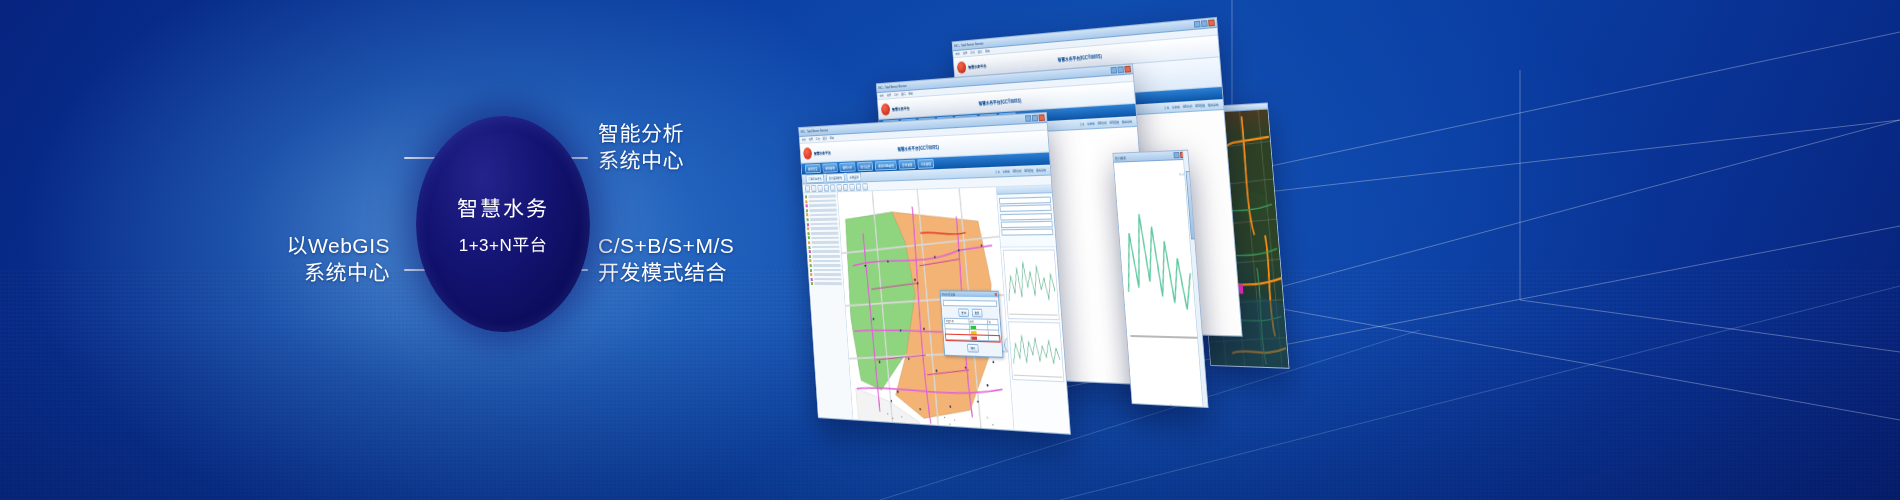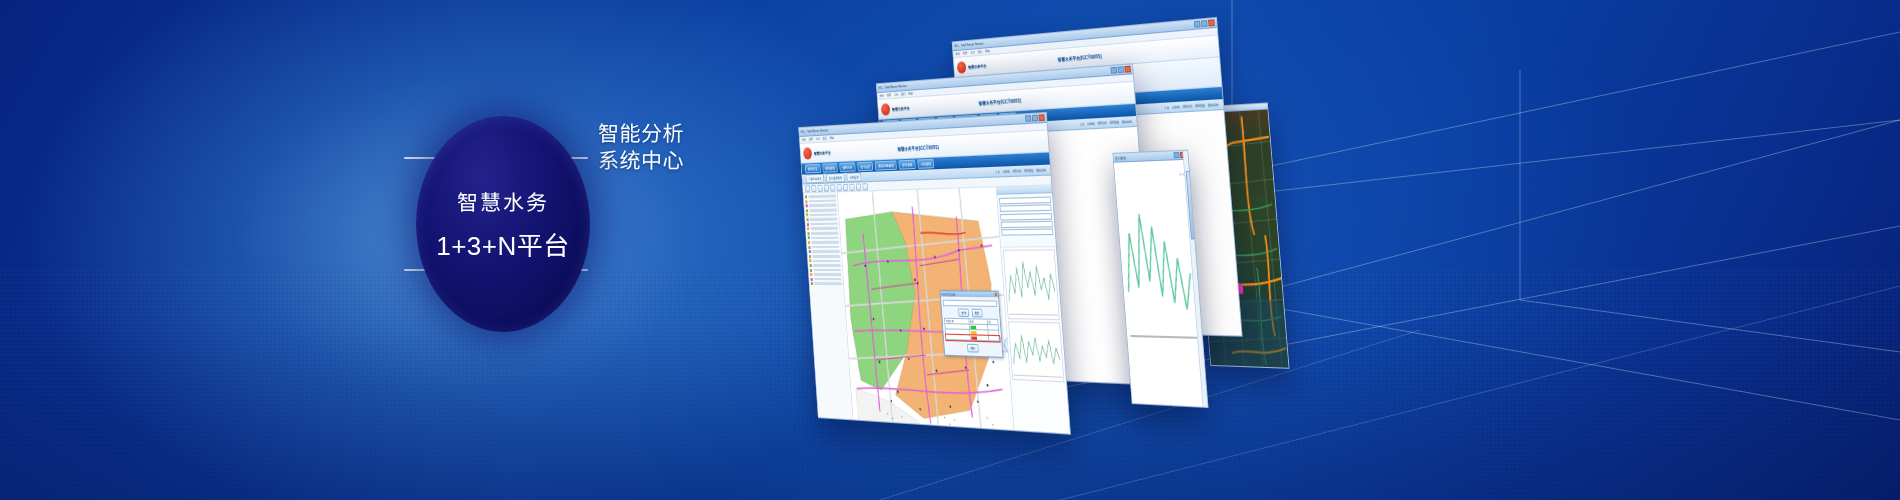--- a/index.html
+++ b/index.html
@@ -58,21 +58,21 @@
     position:absolute;left:148px;top:12px;width:174px;height:216px;
     border-radius:50%;
     background:radial-gradient(ellipse at 38% 28%, #23238c 0%, #131372 42%, #0c0c59 78%, #08084a 100%);
     box-shadow:0 0 34px 10px rgba(10,20,110,.55), inset 0 2px 14px rgba(90,110,220,.25);
     display:flex;flex-direction:column;align-items:center;justify-content:center;
     color:#fff;text-align:right;
   }
   .core-cn{font-size:21px;letter-spacing:2px;margin-bottom:9px;font-weight:400;}
   .core-en{font-size:27px;letter-spacing:.5px;margin-bottom:8px;white-space:nowrap;}
   .core-en sup{font-size:13px;vertical-align:super;letter-spacing:0;}
-  .core-plat{font-size:26px;letter-spacing:.5px;}
+  .core-plat{font-size:17px;letter-spacing:.5px;}
 
   .tagline{
     position:absolute;left:365px;top:322px;
     color:#f5922c;font-size:22px;letter-spacing:1px;white-space:nowrap;
     text-shadow:0 1px 3px rgba(40,10,0,.35);
   }
 
   
   .stage{position:absolute;left:770px;top:40px;width:1130px;height:400px;
          perspective:1500px;perspective-origin:62% 48%;}
@@ -196,22 +196,30 @@
   <div class="cluster">
 
     <div class="conn" id="conn-tl"></div>
 
     <div class="lbl l" id="lbl-tr">
       <div>智能分析</div>
       <div>系统中心</div>
     </div>
     <div class="conn" id="conn-tr"></div>
 
+    <div class="lbl r" id="lbl-bl">
+      <div>以WebGIS</div>
+      <div>系统中心</div>
+    </div>
     <div class="conn" id="conn-bl"></div>
 
+    <div class="lbl l" id="lbl-br">
+      <div>C/S+B/S+M/S</div>
+      <div>开发模式结合</div>
+    </div>
     <div class="conn" id="conn-br"></div>
 
     <div class="core">
       <div class="core-cn">智慧水务</div>
       <div class="core-plat">1+3+N平台</div>
     </div>
   </div>
 
 
   <div class="stage">

